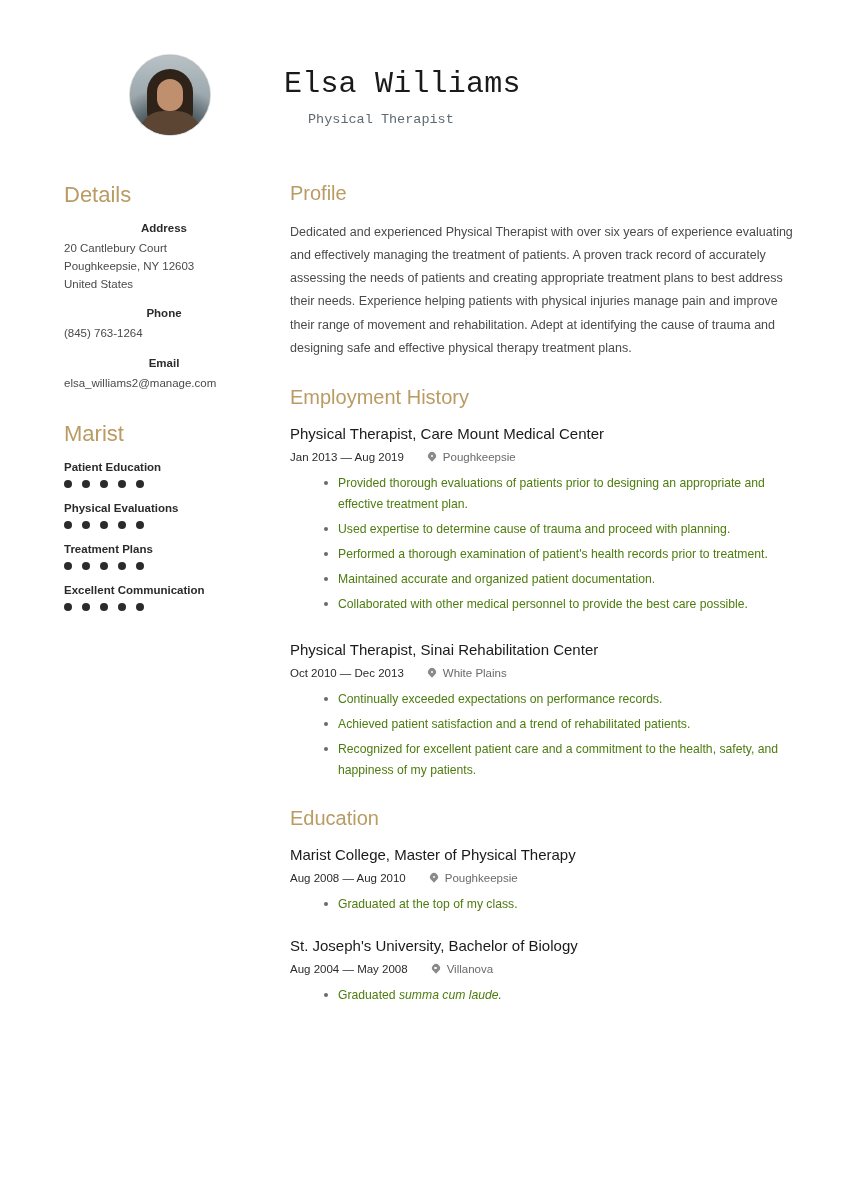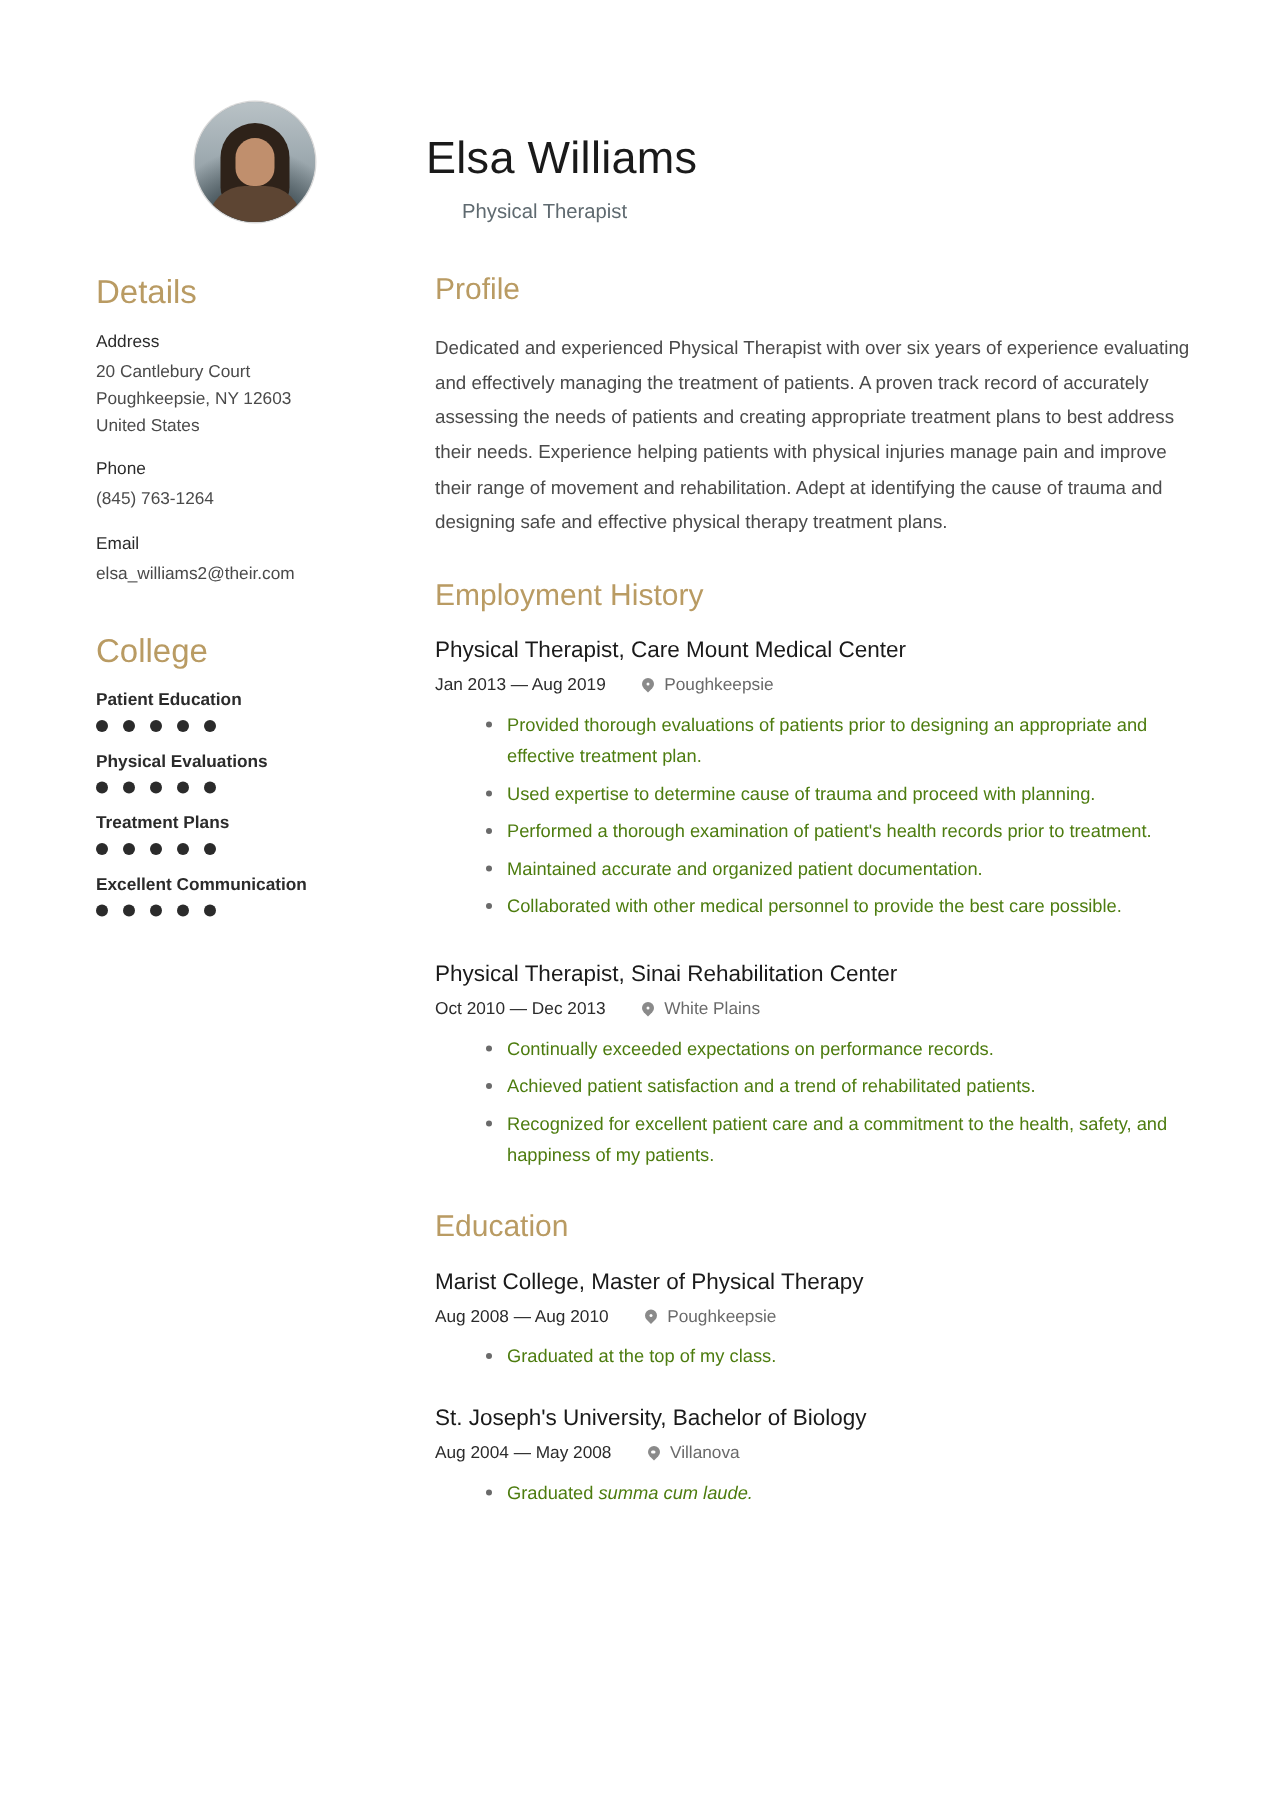--- a/index.html
+++ b/index.html
@@ -16,23 +16,24 @@
     height: 1204px;
     background: #ffffff;
     padding: 40px 56px 40px 56px;
     display: flex;
     flex-direction: column;
   }
 
   
   .header {
     display: flex;
-    align-items: flex-end;
+    align-items: center;
     margin-bottom: 34px;
     min-height: 108px;
+    font-family: Liberation Mono, monospace;
   }
   .photo-wrap {
     width: 228px;
     flex: 0 0 228px;
     display: flex;
     justify-content: center;
     padding-top: 2px;
   }
   .photo {
     width: 80px;
@@ -99,23 +100,24 @@
     color: #b99b63;
     font-size: 20px;
     font-weight: 400;
     margin-bottom: 16px;
   }
   .left-col .section-title { font-size: 22px; margin-bottom: 14px; }
 
   .field { margin-bottom: 14px; }
   .field-label {
     font-size: 11.5px;
-    font-weight: 400;
+    font-weight: 700;
     color: #2b2b2b;
     margin-bottom: 6px;
+    text-align: center;
   }
   .field-value {
     font-size: 11.5px;
     color: #4a4a4a;
     line-height: 1.55;
   }
 
   .skills { margin-top: 28px; }
   .skill { margin-bottom: 14px; }
   .skill-name {
@@ -241,25 +243,25 @@
         <div class="field-value">United States</div>
       </div>
 
       <div class="field">
         <div class="field-label">Phone</div>
         <div class="field-value">(845) 763-1264</div>
       </div>
 
       <div class="field">
         <div class="field-label">Email</div>
-        <div class="field-value">elsa_williams2@their.com</div>
+        <div class="field-value">elsa_williams2@manage.com</div>
       </div>
 
       <div class="skills">
-        <div class="section-title">College</div>
+        <div class="section-title">Marist</div>
 
         <div class="skill">
           <div class="skill-name">Patient Education</div>
           <div class="dots">
             <span class="dot"></span>
             <span class="dot"></span>
             <span class="dot"></span>
             <span class="dot"></span>
             <span class="dot"></span>
           </div>

